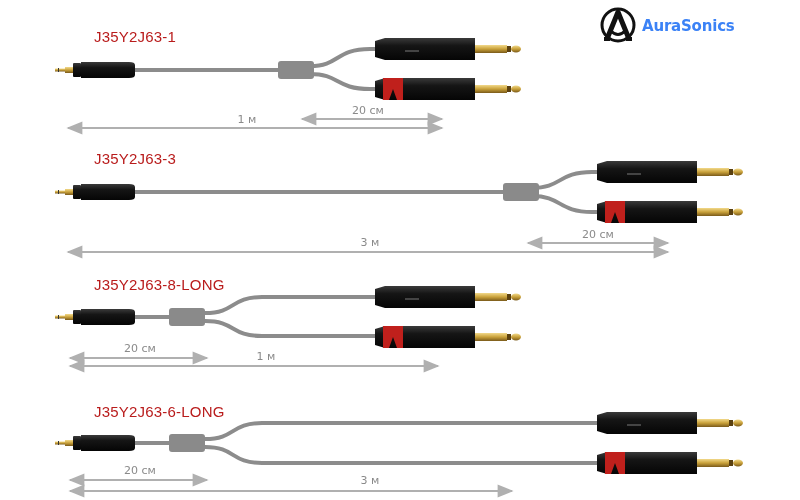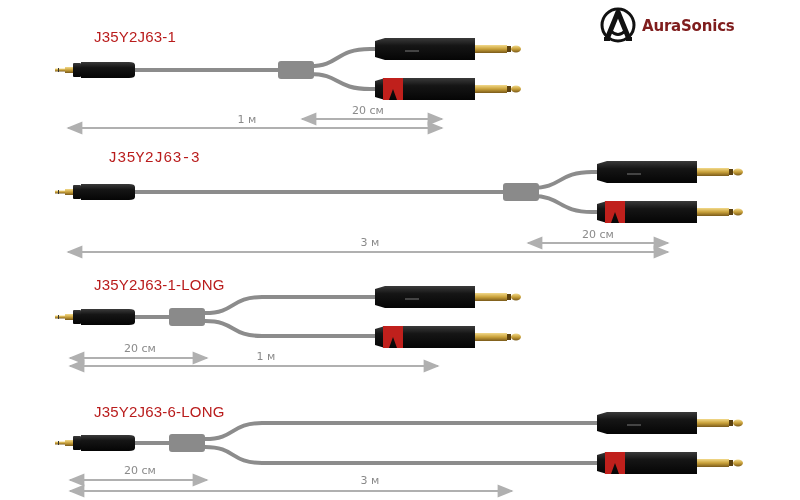--- a/index.html
+++ b/index.html
@@ -1,39 +1,39 @@
 <!DOCTYPE html>
 <html><head>
 <meta charset="utf-8">
 <style>
   html, body { margin:0; padding:0; background:#ffffff; }
   body { width:800px; height:500px; position:relative; overflow:hidden; font-family:"Liberation Sans", sans-serif; }
   .title { position:absolute; font-size:15px; color:#b91c1c; letter-spacing:0.2px;margin-left:44px; }
   .dimlabel { position:absolute; font-family:"DejaVu Sans", sans-serif; font-size:11px; color:#8a8a8a; transform:translateX(-50%); white-space:nowrap; }
   svg.diagram { position:absolute; left:0; top:0; }
   .logo { position:absolute; left:598px; top:6px; display:flex; align-items:center; }
-  .logo-text { font-family:"DejaVu Sans", sans-serif; font-weight:bold; font-size:15px; color:#7f1d1d; margin-left:4px; letter-spacing:-0.2px; }
+  .logo-text { font-family:"DejaVu Sans", sans-serif; font-weight:bold; font-size:15px; color:#3b82f6; margin-left:4px; letter-spacing:-0.2px; }
 </style>
 </head>
 <body>
 
 <div class="logo">
   <svg width="40" height="40" viewBox="0 0 40 40">
     <circle cx="20" cy="19" r="16" fill="none" stroke="#111" stroke-width="3"></circle>
     <path d="M9 33 L20 6 L31 33" fill="none" stroke="#111" stroke-width="5" stroke-linejoin="round"></path>
     <path d="M13 25 Q20 32 27 25" fill="none" stroke="#111" stroke-width="3"></path>
     <rect x="6" y="31" width="6" height="4" fill="#111"></rect>
     <rect x="28" y="31" width="6" height="4" fill="#111"></rect>
   </svg>
   <span class="logo-text">AuraSonics</span>
 </div>
 
 <div class="title" style="left:50px; top:28px;">J35Y2J63-1</div>
-<div class="title" style="left:64px; top:150px;font-family:Liberation Mono, monospace;">J35Y2J63-3</div>
-<div class="title" style="left:50px; top:276px;">J35Y2J63-1-LONG</div>
+<div class="title" style="left:50px; top:150px;">J35Y2J63-3</div>
+<div class="title" style="left:50px; top:276px;">J35Y2J63-8-LONG</div>
 <div class="title" style="left:50px; top:403px;">J35Y2J63-6-LONG</div>
 
 <div class="dimlabel" style="left:247px; top:113px;">1 м</div>
 <div class="dimlabel" style="left:368px; top:104px;">20 см</div>
 <div class="dimlabel" style="left:370px; top:236px;">3 м</div>
 <div class="dimlabel" style="left:598px; top:228px;">20 см</div>
 <div class="dimlabel" style="left:266px; top:350px;">1 м</div>
 <div class="dimlabel" style="left:140px; top:342px;">20 см</div>
 <div class="dimlabel" style="left:370px; top:474px;">3 м</div>
 <div class="dimlabel" style="left:140px; top:464px;">20 см</div>

